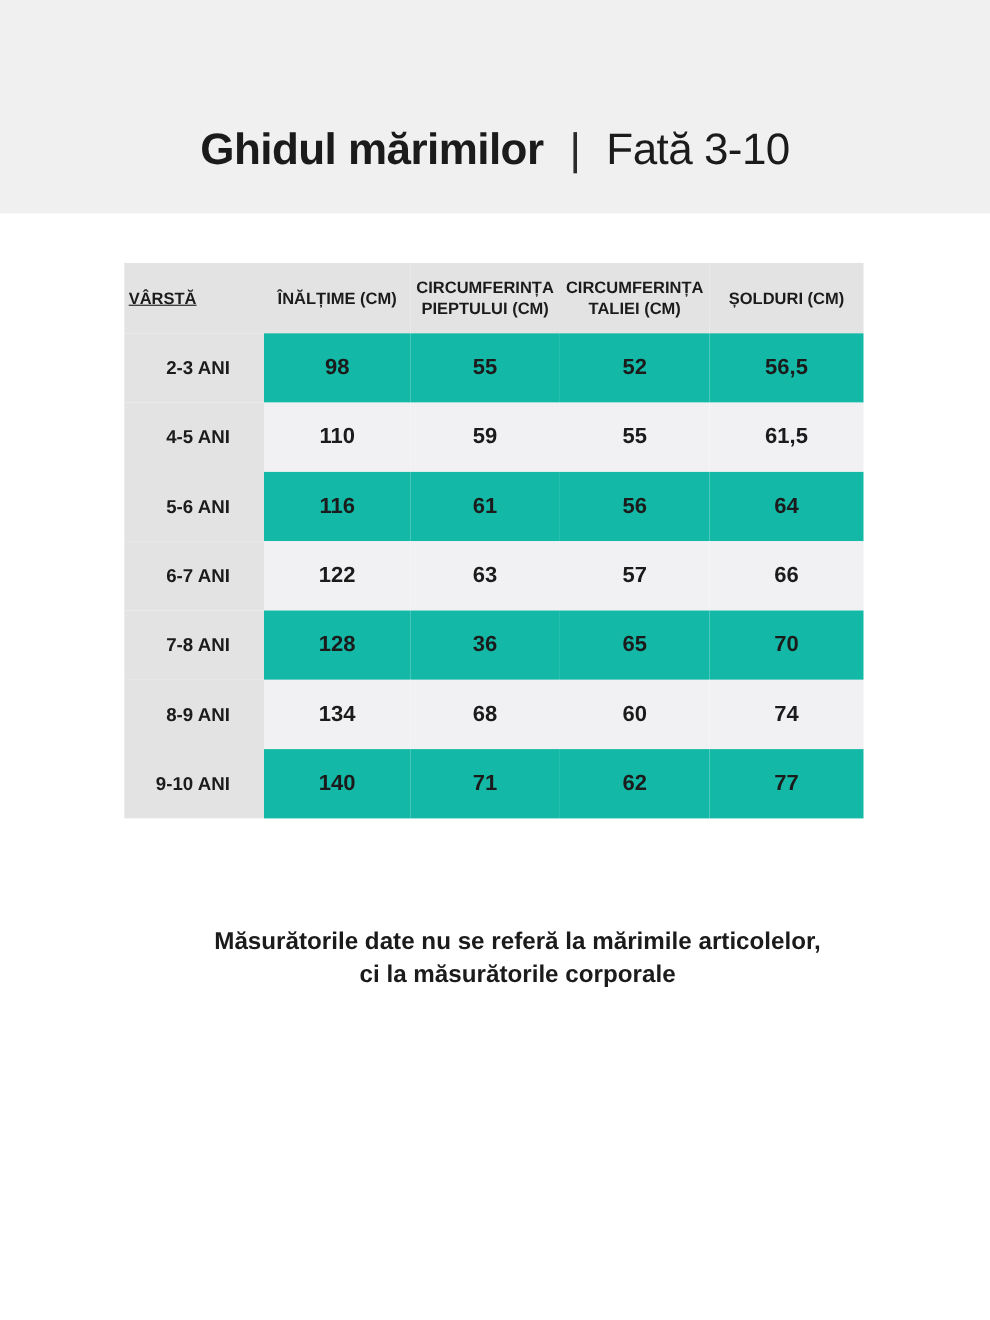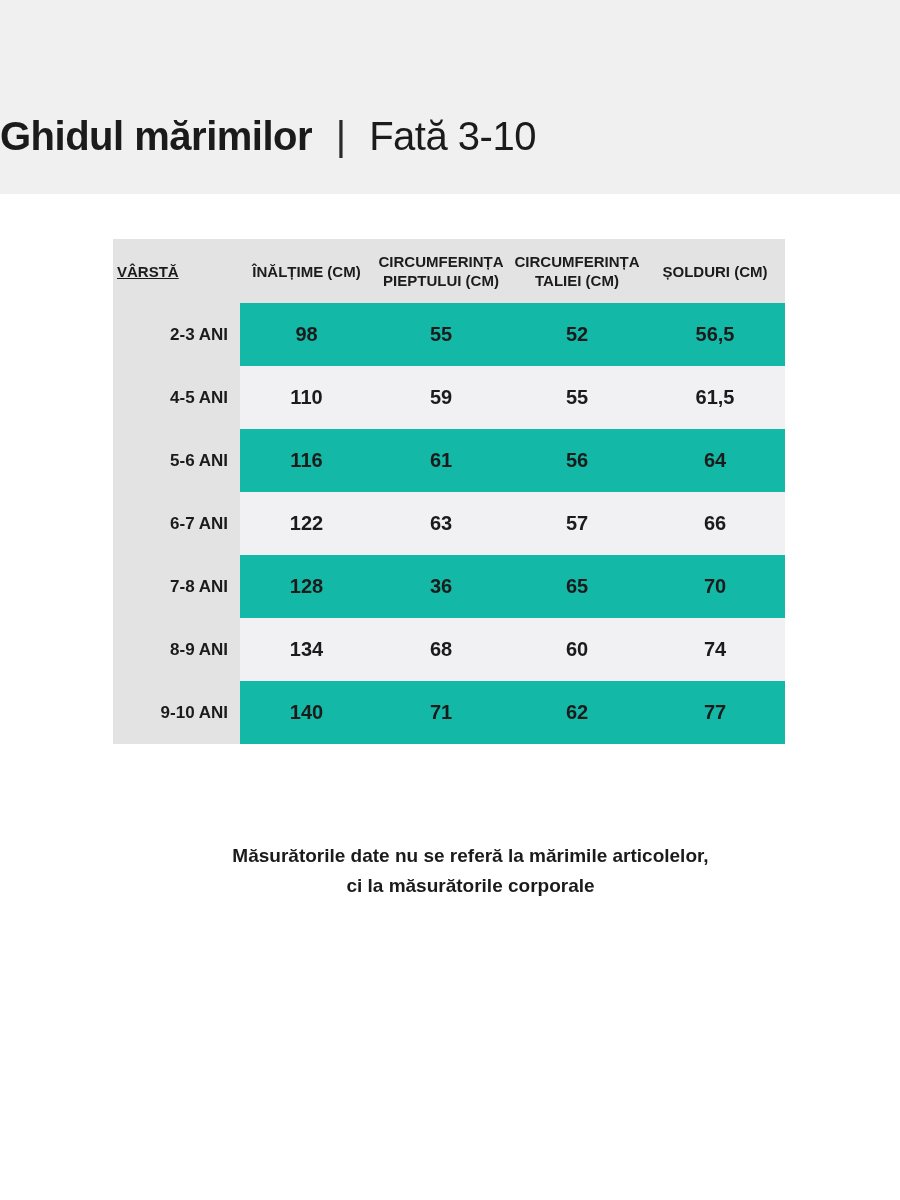--- a/index.html
+++ b/index.html
@@ -14,21 +14,21 @@
   .top-band {
     position: absolute;
     left: 0; top: 0;
     width: 900px; height: 194px;
     background: #f0f0f1;
   }
   .page-title {
     position: absolute;
     left: 0; top: 114px;
     width: 900px;
-    text-align: left;
+    text-align: center;
     font-size: 40px;
     letter-spacing: -0.5px;
     white-space: nowrap;
   }
   .title-main { font-weight: 700; }
   .title-sep  { font-weight: 400; color: #2a2a2a; margin: 0 13px; }
   .title-cat  { font-weight: 400; }
 
   .size-table-wrap {
     position: absolute;
@@ -66,29 +66,29 @@
     text-align: center;
     font-size: 20px;
     font-weight: 700;
     background: #14b8a6;
   }
   .size-table tbody tr:nth-child(even) td { background: #f1f1f3; }
   .size-table td.row-label {
     background: #e3e3e4 !important;
     font-size: 17px;
     text-align: right;
-    padding-right: 12px;
+    padding-right: 31px;
   }
 
   .footer-note {
     position: absolute;
     left: 0; top: 841px;
     width: 900px;
     text-align: center;
-    font-size: 19px;
+    font-size: 22px;
     font-weight: 700;
     line-height: 30px;
     color: #1b1b1b;
     padding-left: 41px;
   }
 </style>
 </head>
 <body>
 
 <div class="top-band"></div>

